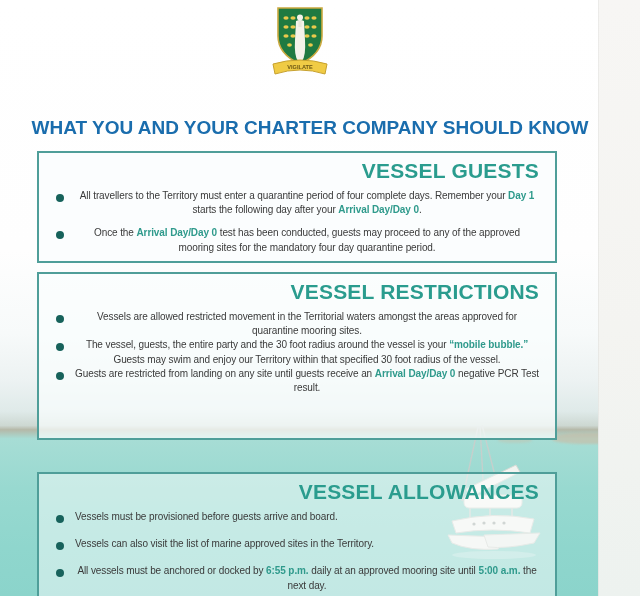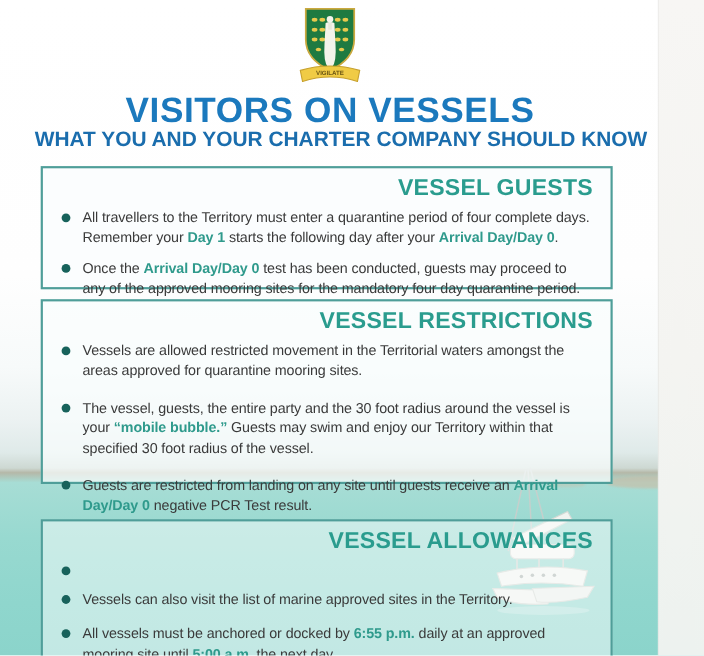--- a/index.html
+++ b/index.html
@@ -55,25 +55,25 @@
   .box.guests{top:151px;height:112px;background:rgba(250,253,254,0.82);}
   .box.restrictions{top:272px;height:168px;background:rgba(250,253,254,0.72);}
   .box.allowances{top:472px;height:130px;background:rgba(255,255,255,0.48);}
 
   .box h3{
     text-align:right;font-size:21px;font-weight:bold;
     color:var(--teal-header);margin:1px 0 6px 0;letter-spacing:.2px;
   }
   .box ul{list-style:none;display:flex;flex-direction:column;}
   .box.guests ul{gap:9px;}
-  .box.restrictions ul{gap:15px;}
+  .box.restrictions ul{}
   .box.allowances ul{gap:13px;}
   .box li{display:flex;align-items:flex-start;}
   .dot{flex:none;width:8px;height:8px;border-radius:50%;background:var(--bullet-dot);margin:5px 11px 0 7px;}
-  .btext{font-size:13px;line-height:1.42;color:var(--body-text);letter-spacing:-.1px;max-width:478px;}
+  .btext{font-size:10px;line-height:1.42;color:var(--body-text);letter-spacing:-.1px;max-width:478px;text-align:center;}
   .hl{color:var(--teal-highlight);font-weight:bold;}
 </style>
 </head>
 <body>
 
 <div class="bg"></div>
 <div class="island one"></div>
 <div class="island two"></div>
 
 <svg class="catamaran" width="112" height="158" viewBox="0 0 112 158">
@@ -127,21 +127,20 @@
       <g fill="#f4f3ea">
         <circle cx="35" cy="11.5" r="3"></circle>
         <path d="M31 15 Q35 13 39 15 L40 34 Q41 50 37 55 L33 55 Q29 50 30 34 Z"></path>
         <rect x="33.4" y="15" width="3.2" height="6" fill="#e8e7da"></rect>
       </g>
       <path d="M8 58 Q35 50 62 58 L60 68 Q35 60 10 68 Z" fill="#f0cb45" stroke="#c7a12e" stroke-width="1"></path>
       <text x="35" y="62.5" text-anchor="middle" font-size="5.6" font-weight="bold" fill="#6b5614" font-family="Liberation Sans, sans-serif">VIGILATE</text>
     </svg>
   </div>
 
-  <h1 class="title">VISITORS ON VESSELS</h1>
   <h2 class="subtitle">WHAT YOU AND YOUR CHARTER COMPANY SHOULD KNOW</h2>
 
   <section class="box guests">
     <h3>VESSEL GUESTS</h3>
     <ul>
         <li>
           <span class="dot"></span>
           <div class="btext"><span>All travellers to the Territory must enter a quarantine period of four complete days. Remember your </span><span class="hl">Day 1</span><span> starts the following day after your </span><span class="hl">Arrival Day/Day 0</span><span>.</span></div>
         </li>
         <li>
@@ -167,20 +166,21 @@
           <div class="btext"><span>Guests are restricted from landing on any site until guests receive an </span><span class="hl">Arrival Day/Day 0</span><span> negative PCR Test result.</span></div>
         </li>
       </ul>
   </section>
 
   <section class="box allowances">
     <h3>VESSEL ALLOWANCES</h3>
     <ul>
         <li>
           <span class="dot"></span>
+          <div class="btext"><span>Vessels must be provisioned before guests arrive and board.</span></div>
         </li>
         <li>
           <span class="dot"></span>
           <div class="btext"><span>Vessels can also visit the list of marine approved sites in the Territory.</span></div>
         </li>
         <li>
           <span class="dot"></span>
           <div class="btext"><span>All vessels must be anchored or docked by </span><span class="hl">6:55 p.m.</span><span> daily at an approved mooring site until </span><span class="hl">5:00 a.m.</span><span> the next day.</span></div>
         </li>
       </ul>

